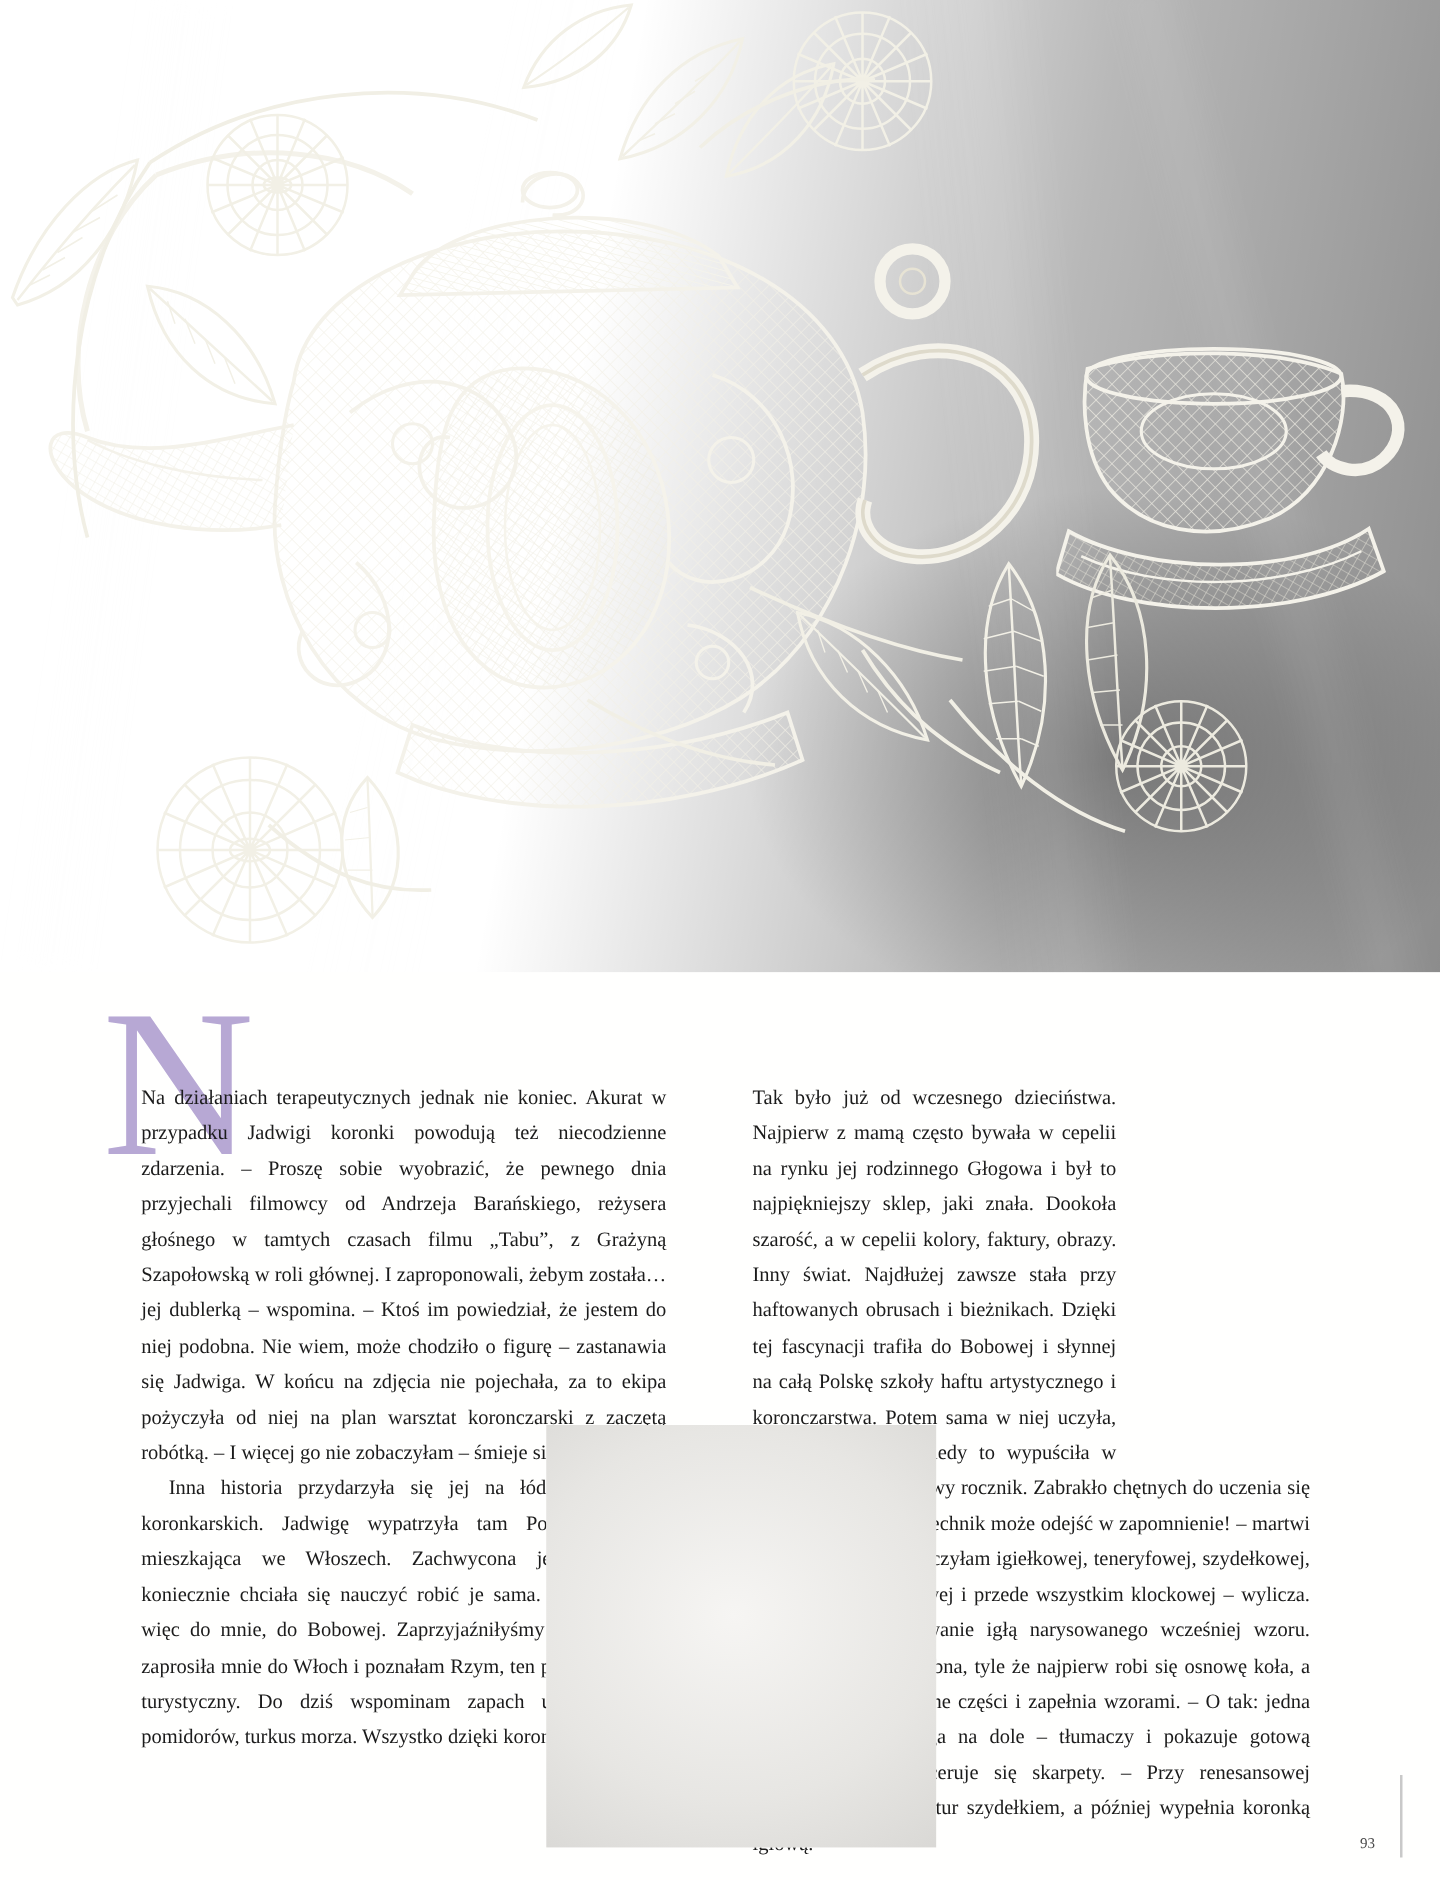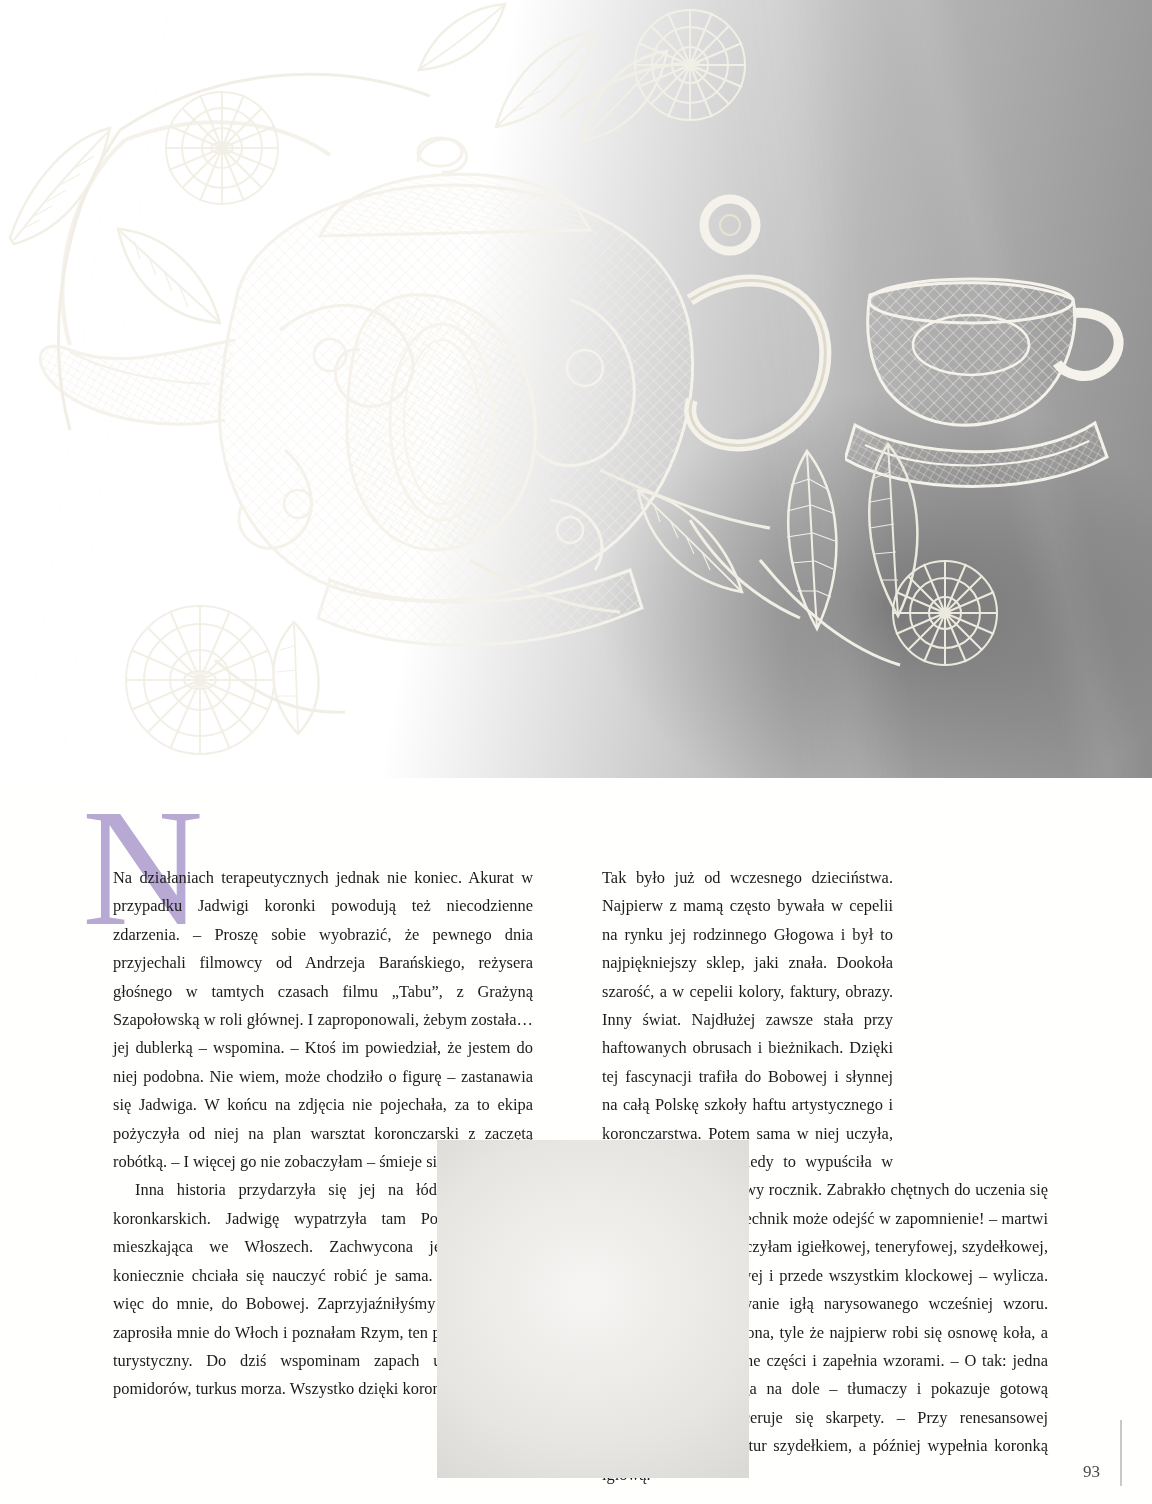--- a/index.html
+++ b/index.html
@@ -84,21 +84,21 @@
     position:absolute;inset:0;
     background:
       radial-gradient(ellipse 260px 240px at 48% 45%, #f6f5f3 0%, #e7e6e3 62%, #d9d8d5 100%);
   }
   .wrap-right{
     float:right;width:155px;height:300px;shape-outside:inset(0);
   }
 
   .page-num{
     position:absolute;right:52px;bottom:22px;
-    font-size:17px;color:#4a4a4a;
+    font-size:12px;color:#4a4a4a;
     font-family:"Liberation Serif", serif;
   }
   .page-rule{
     position:absolute;right:30px;bottom:18px;width:2px;height:66px;
     background:#c9c9c9;
   }
 </style>
 </head>
 <body>
 

